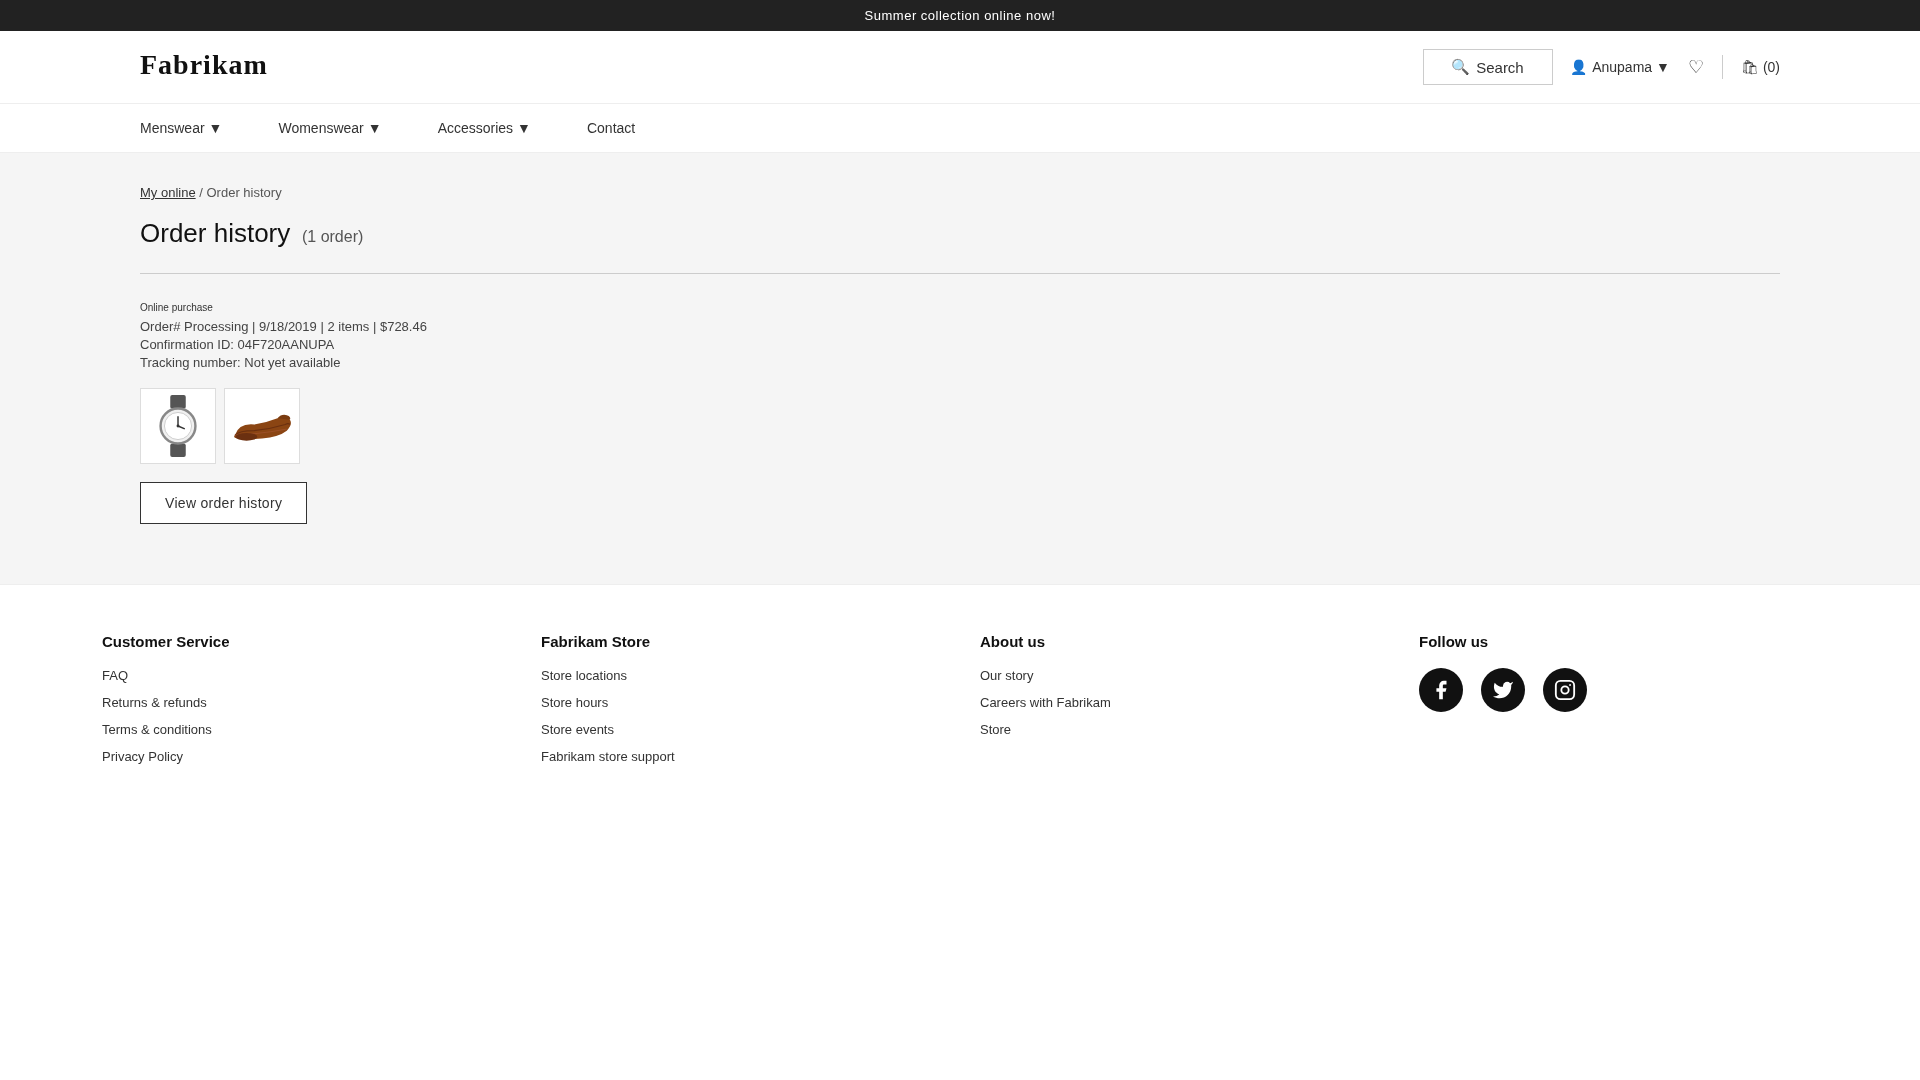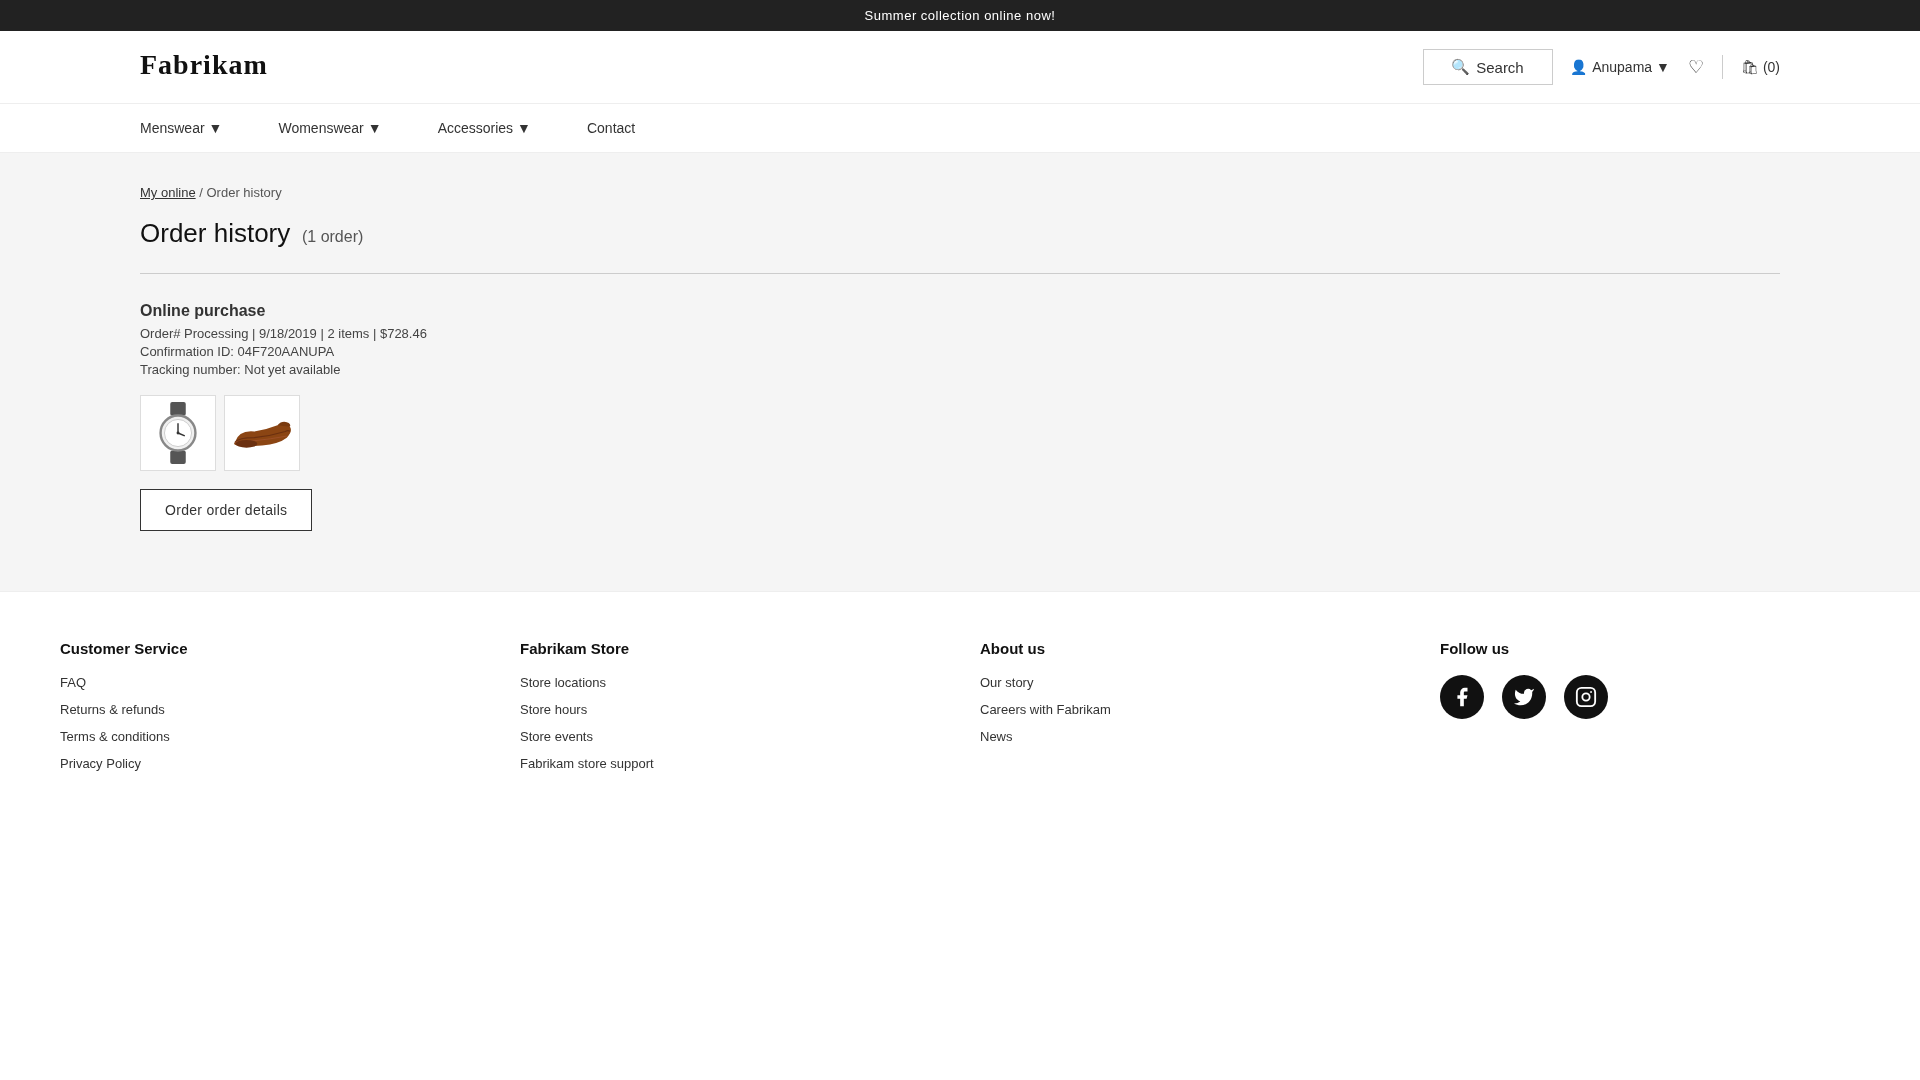--- a/index.html
+++ b/index.html
@@ -136,22 +136,22 @@
       border: none;
       border-top: 1px solid #ccc;
       margin-bottom: 28px;
     }
 
     
     .order-card {
       background: #f5f5f5;
     }
     .order-type {
-      font-size: 16px;
-      font-weight: 700;
+      font-size: 10px;
+      font-weight: 400;
       margin-bottom: 6px;
     }
     .order-meta {
       font-size: 13px;
       color: #444;
       margin-bottom: 3px;
     }
     .order-images {
       display: flex;
       gap: 8px;
@@ -183,21 +183,21 @@
       padding: 12px 24px;
       font-size: 14px;
       cursor: pointer;
       color: #333;
       letter-spacing: 0.3px;
     }
 
     
     .footer {
       background: #fff;
-      padding: 48px 60px 40px;
+      padding: 48px 102px 40px;
       border-top: 1px solid #eee;
     }
     .footer-grid {
       display: grid;
       grid-template-columns: 1fr 1fr 1fr 1fr;
       gap: 40px;
     }
     .footer-col-title {
       font-size: 15px;
       font-weight: 700;
@@ -316,21 +316,21 @@
         <svg class="shoe-icon" viewBox="0 0 80 48" xmlns="http://www.w3.org/2000/svg">
           <path d="M5,36 Q10,20 30,22 Q45,20 60,14 Q70,10 76,16 Q80,22 72,30 Q62,38 40,40 Q20,42 8,40 Q2,39 5,36 Z" fill="#8B4513"></path>
           <path d="M5,36 Q10,30 30,30 Q50,28 70,22 Q74,20 76,22" fill="none" stroke="#6B3010" stroke-width="1.5"></path>
           <path d="M5,36 Q10,34 30,34 Q50,32 72,28" fill="none" stroke="#a0522d" stroke-width="1"></path>
           <path d="M60,14 Q65,8 72,10 Q78,12 76,16" fill="#7a3b10"></path>
           <ellipse cx="20" cy="38" rx="14" ry="5" fill="#6B3010"></ellipse>
         </svg>
       </div>
     </div>
 
-    <button class="view-order-btn">Order order details</button>
+    <button class="view-order-btn">View order history</button>
   </div>
 </main>
 
 <footer class="footer">
   <div class="footer-grid">
 
     <div class="footer-col">
       <div class="footer-col-title">Customer Service</div>
       <a class="footer-link">FAQ</a>
       <a class="footer-link">Returns &amp; refunds</a>
@@ -343,21 +343,21 @@
       <a class="footer-link">Store locations</a>
       <a class="footer-link">Store hours</a>
       <a class="footer-link">Store events</a>
       <a class="footer-link">Fabrikam store support</a>
     </div>
 
     <div class="footer-col">
       <div class="footer-col-title">About us</div>
       <a class="footer-link">Our story</a>
       <a class="footer-link">Careers with Fabrikam</a>
-      <a class="footer-link">News</a>
+      <a class="footer-link">Store</a>
     </div>
 
     <div class="footer-col">
       <div class="footer-col-title">Follow us</div>
       <div class="social-icons">
         <div class="social-icon">
           <svg width="22" height="22" viewBox="0 0 24 24" fill="white">
             <path d="M18 2h-3a5 5 0 0 0-5 5v3H7v4h3v8h4v-8h3l1-4h-4V7a1 1 0 0 1 1-1h3z"></path>
           </svg>
         </div>

